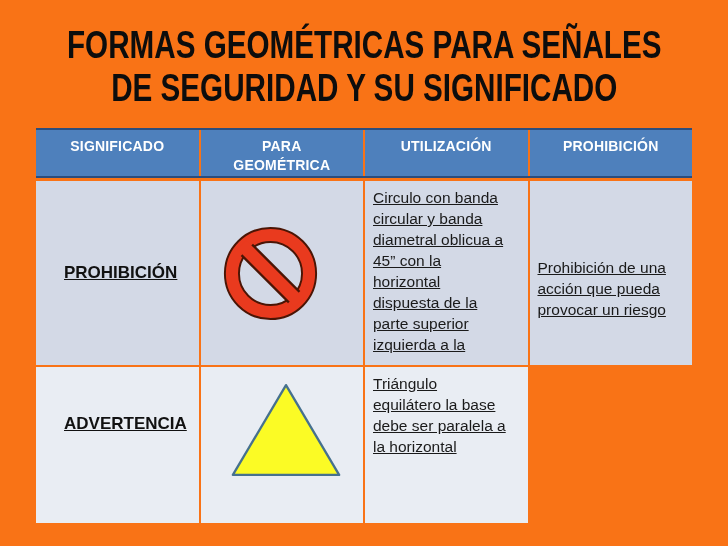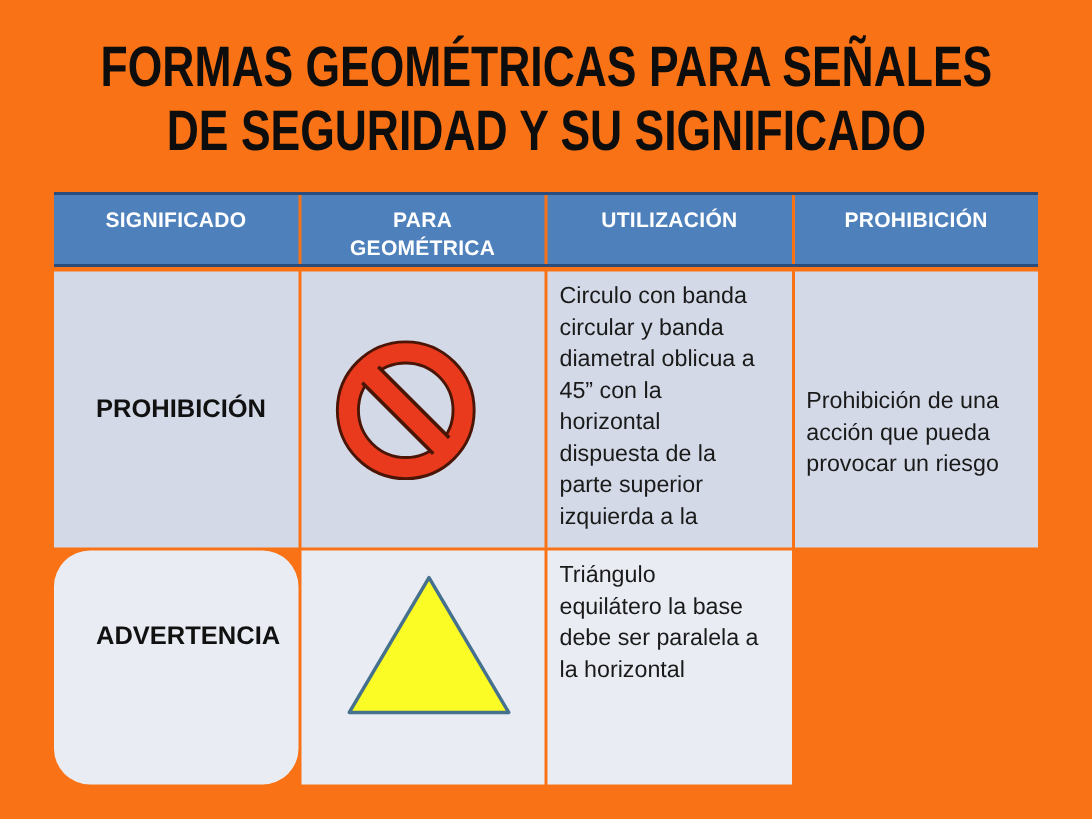--- a/index.html
+++ b/index.html
@@ -51,33 +51,33 @@
     font-size: 14px;
     line-height: 19px;
     text-align: center;
     padding-top: 7px;
     white-space: pre-line;
     letter-spacing: 0.2px;
   }
   .body-row { margin-top: 3px; }
   .row-0 { height: 184px; }
   .row-1 { margin-top: 2px; height: 156px; }
-  .cell { overflow: hidden; }
+  .cell { overflow: hidden; text-decoration: underline; }
   .row-0 .cell { background: #D3D9E6; }
   .row-1 .cell { background: #E9EDF3; }
   .cell-sig {
     display: flex;
     font-weight: bold;
     font-size: 17px;
     padding-left: 28px;
     box-sizing: border-box;
     color: #111111;
   }
   .row-0 .cell-sig { align-items: center; }
-  .row-1 .cell-sig { align-items: flex-start; padding-top: 47px; border-radius: 24px; }
+  .row-1 .cell-sig { align-items: flex-start; padding-top: 47px; }
   .cell-forma { display: flex; justify-content: center; }
   .row-0 .cell-forma { align-items: center; }
   .row-0 .cell-forma svg { margin-right: 22px; }
   .row-1 .cell-forma { align-items: flex-start; padding-top: 15px; box-sizing: border-box; }
   .row-1 .cell-forma svg { margin-left: 8px; }
   .cell-text {
     font-size: 15.5px;
     line-height: 21px;
     padding: 6px 6px 0 8px;
     box-sizing: border-box;

